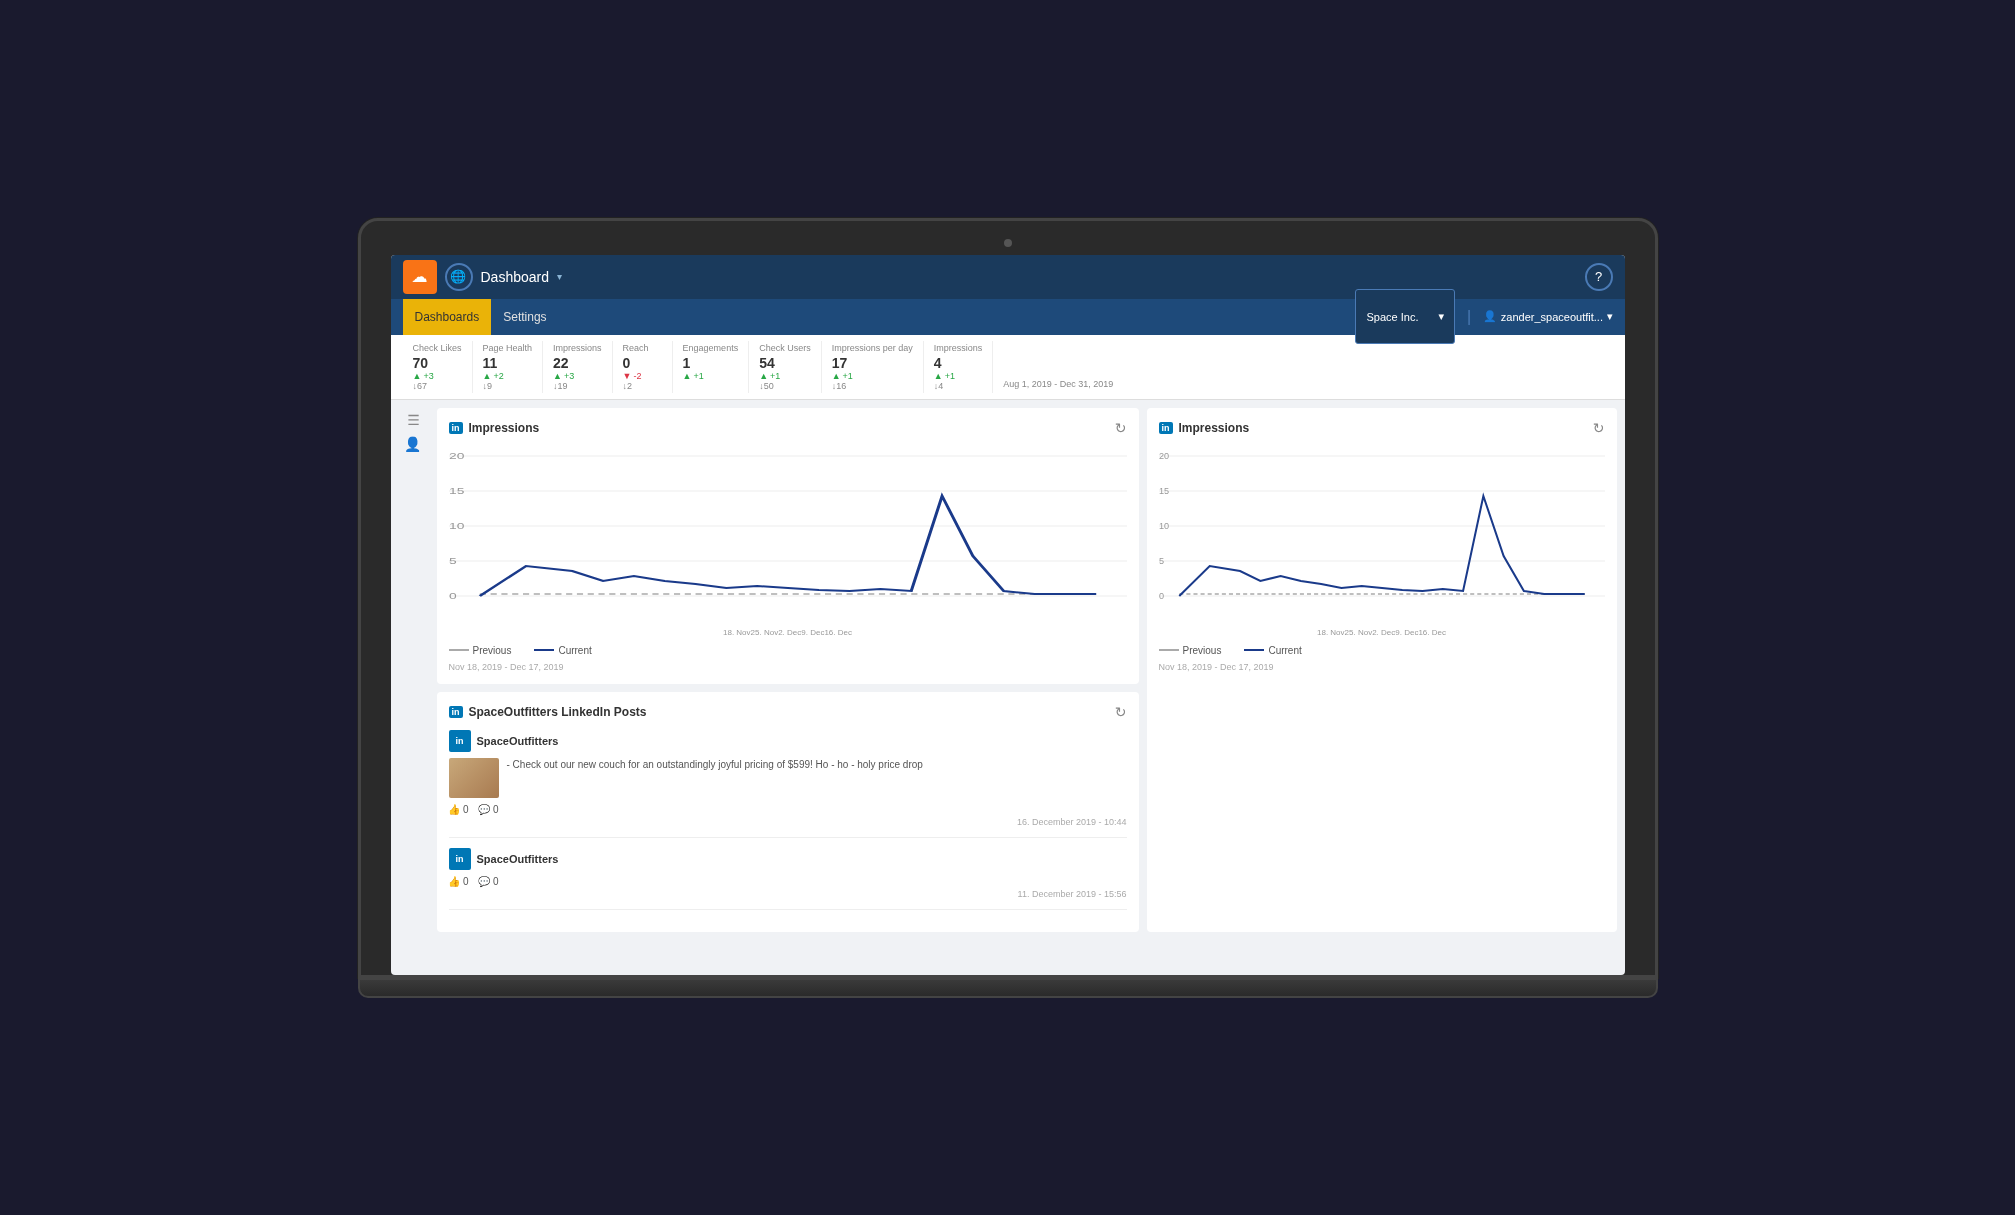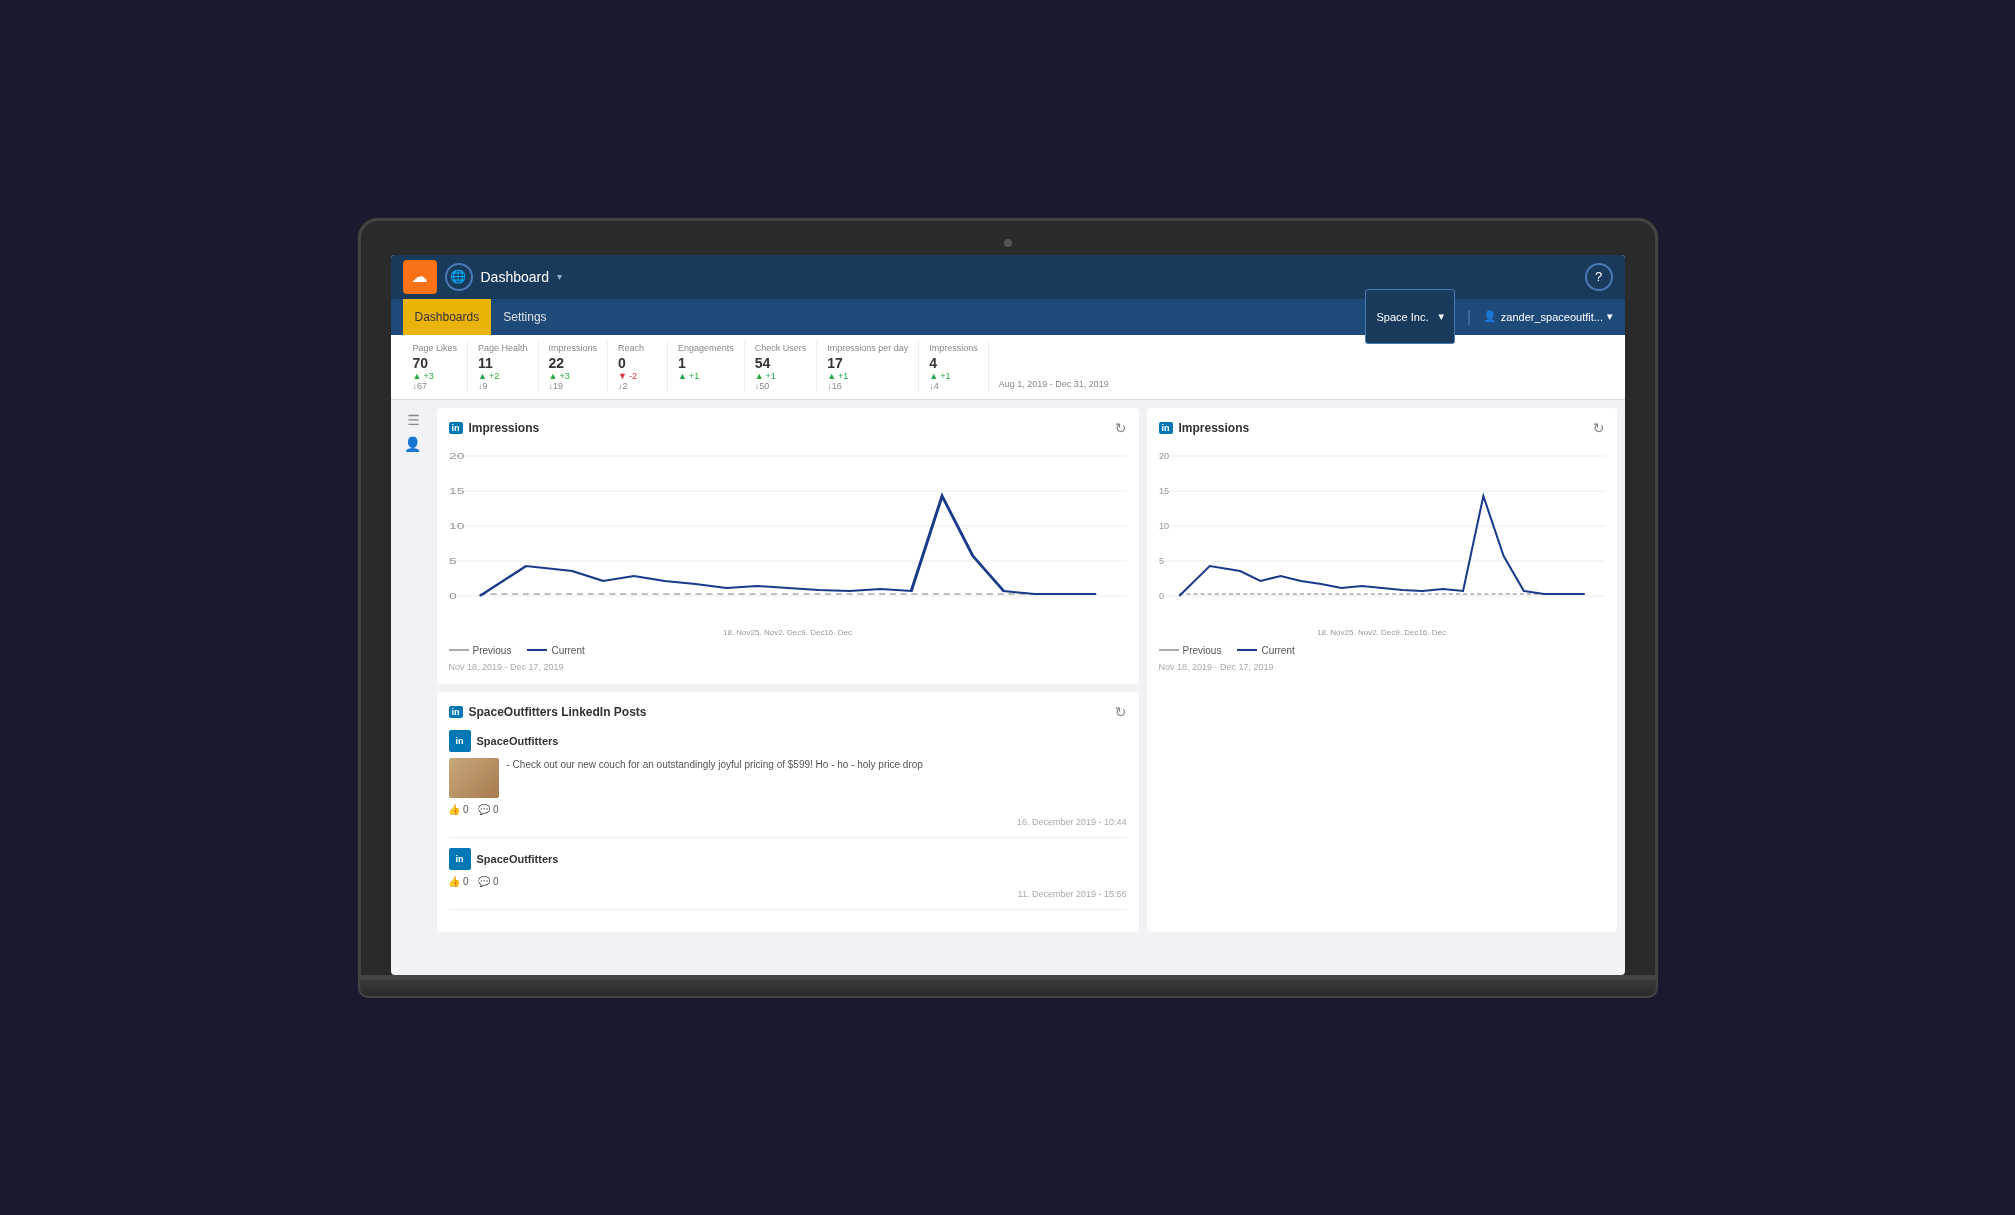--- a/index.html
+++ b/index.html
@@ -142,21 +142,21 @@
     .nav-space-btn {
       background: #1a3a5c;
       color: white;
       border: 1px solid #4a7ab5;
       padding: 20px 10px;
       border-radius: 3px;
       font-size: 11px;
       cursor: pointer;
       display: flex;
       align-items: center;
-      gap: 10px;
+      gap: 20px;
     }
 
     .nav-user-btn {
       color: white;
       font-size: 11px;
       display: flex;
       align-items: center;
       gap: 4px;
       cursor: pointer;
     }
@@ -268,21 +268,21 @@
 
     
     .chart-container {
       position: relative;
       width: 100%;
       height: 180px;
     }
 
     .chart-legend {
       display: flex;
-      gap: 16px;
+      gap: 23px;
       margin-top: 8px;
       font-size: 10px;
       color: #555;
     }
 
     .legend-item {
       display: flex;
       align-items: center;
       gap: 4px;
     }
@@ -458,21 +458,21 @@
           <div class="nav-user-btn">
             <span>👤</span>
             <span>zander_spaceoutfit...</span>
             <span>▾</span>
           </div>
         </div>
       </div>
 
       <div class="stats-row">
         <div class="stat-item">
-          <div class="stat-label">Page Likes</div>
+          <div class="stat-label">Check Likes</div>
           <div class="stat-value">70</div>
           <div class="stat-change up">
             <span>▲</span>
               <span>+3</span>
           </div>
           <div class="stat-change neutral">↓67</div>
         </div>
         <div class="stat-item">
           <div class="stat-label">Page Health</div>
           <div class="stat-value">11</div>

